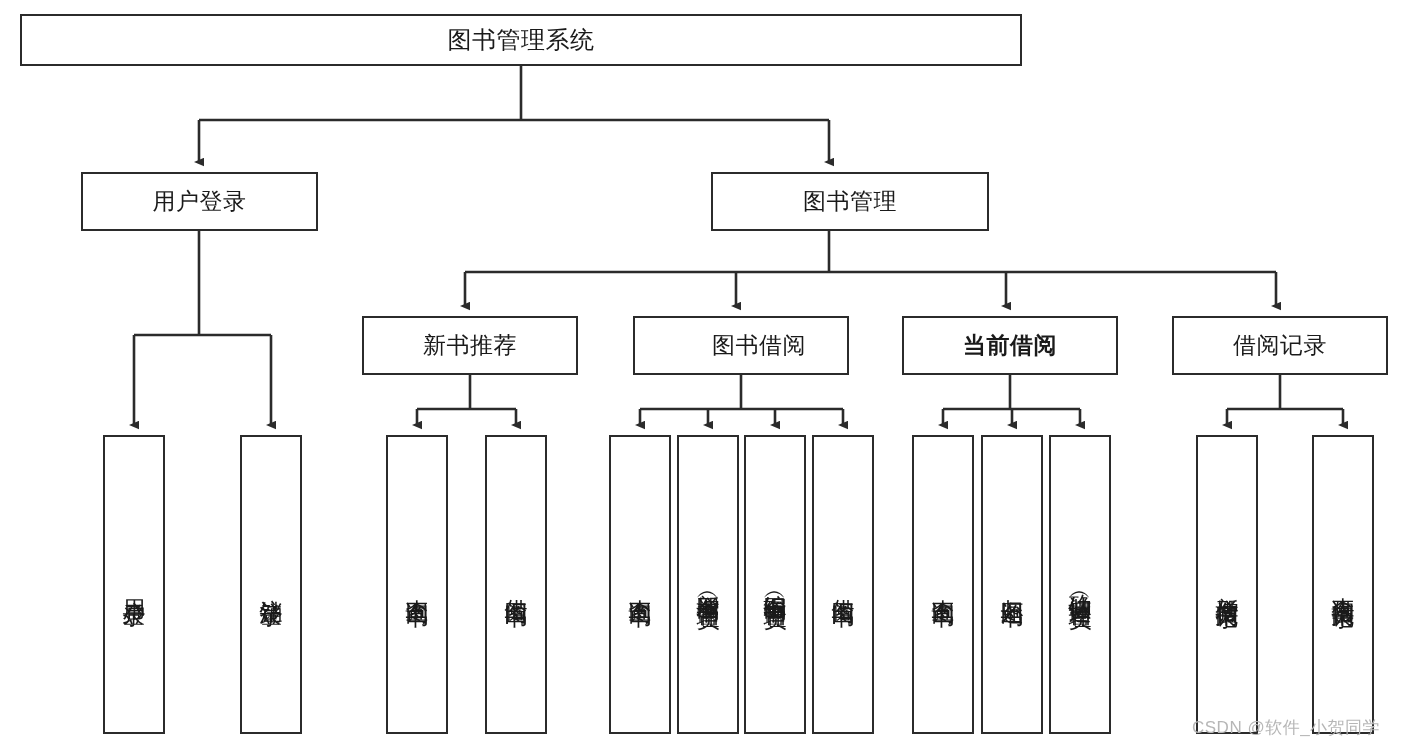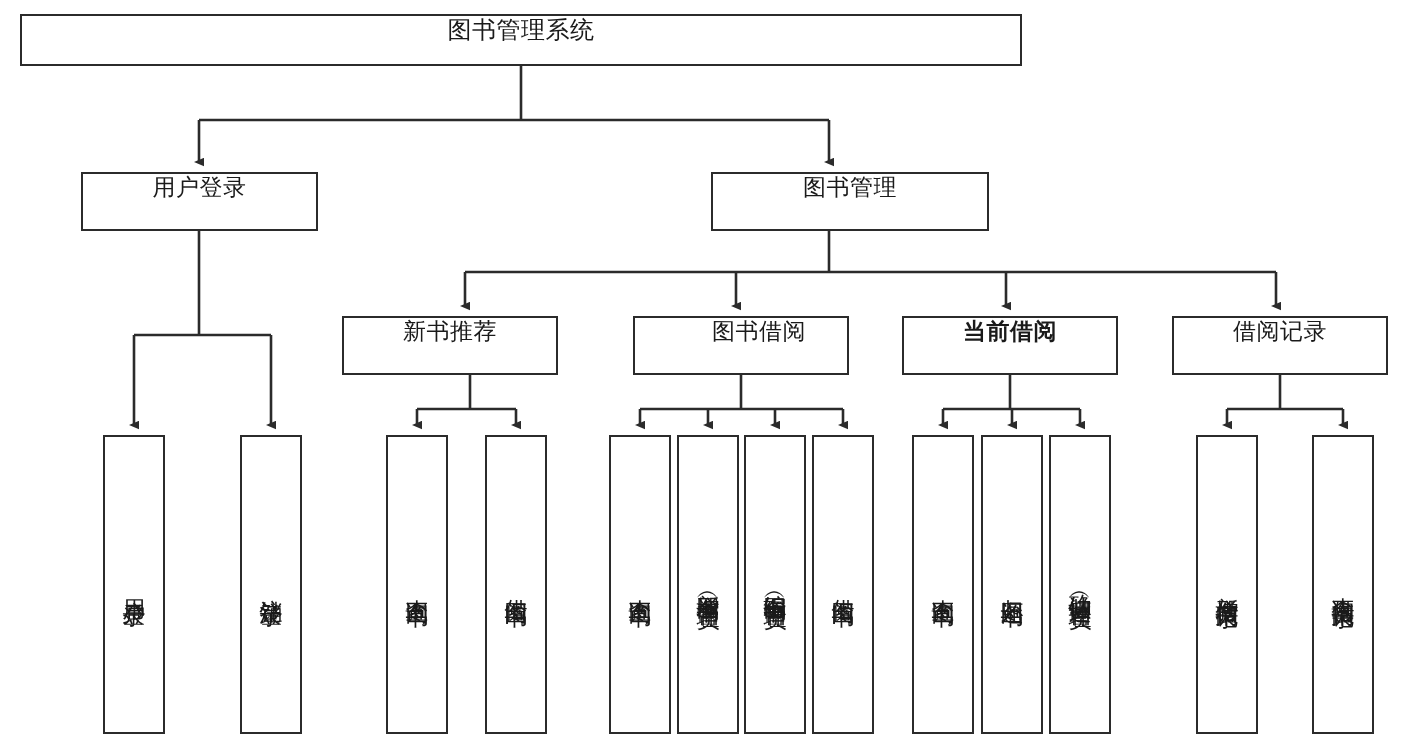--- a/index.html
+++ b/index.html
@@ -23,20 +23,21 @@
     top: 0;
     width: 1405px;
     height: 747px;
   }
   .node {
     position: absolute;
     box-sizing: border-box;
     background: #ffffff;
     border: 2px solid #2b2b2b;
     display: flex;
+    align-items: center;
     justify-content: center;
     color: #1a1a1a;
   }
   .node-label {
     display: block;
     text-align: center;
     line-height: 1.18;
     letter-spacing: 0.5px;
   }
   .node.horiz .node-label {
@@ -113,21 +114,21 @@
   <div id="nodes-layer">
       <div class="node horiz root" style="left: 20px; top: 14px; width: 1002px; height: 52px;">
         <span class="node-label">图书管理系统</span>
       </div>
       <div class="node horiz level1" style="left: 81px; top: 172px; width: 237px; height: 59px;">
         <span class="node-label">用户登录</span>
       </div>
       <div class="node horiz level1" style="left: 711px; top: 172px; width: 278px; height: 59px;">
         <span class="node-label">图书管理</span>
       </div>
-      <div class="node horiz level2" style="left: 342px; top: 316px; width: 216px; height: 59px;">
+      <div class="node horiz level2" style="left: 362px; top: 316px; width: 216px; height: 59px;">
         <span class="node-label">新书推荐</span>
       </div>
       <div class="node horiz level2" style="left: 633px; top: 316px; width: 216px; height: 59px; padding-left: 36px;">
         <span class="node-label">图书借阅</span>
       </div>
       <div class="node horiz level2" style="left: 902px; top: 316px; width: 216px; height: 59px; font-weight: bold;">
         <span class="node-label">当前借阅</span>
       </div>
       <div class="node horiz level2" style="left: 1172px; top: 316px; width: 216px; height: 59px;">
         <span class="node-label">借阅记录</span>
@@ -166,14 +167,15 @@
         <span class="node-label">确认归还（管理员）</span>
       </div>
       <div class="node vert leaf" style="left: 1196px; top: 435px; width: 62px; height: 299px;">
         <span class="node-label">新增借阅记录</span>
       </div>
       <div class="node vert leaf" style="left: 1312px; top: 435px; width: 62px; height: 299px;">
         <span class="node-label">查询借阅记录</span>
       </div>
     </div>
 
+  <div class="watermark" style="left: 1192px; top: 716px;">CSDN @软件_小贺同学</div>
 
 </div>
 
 </body></html>

